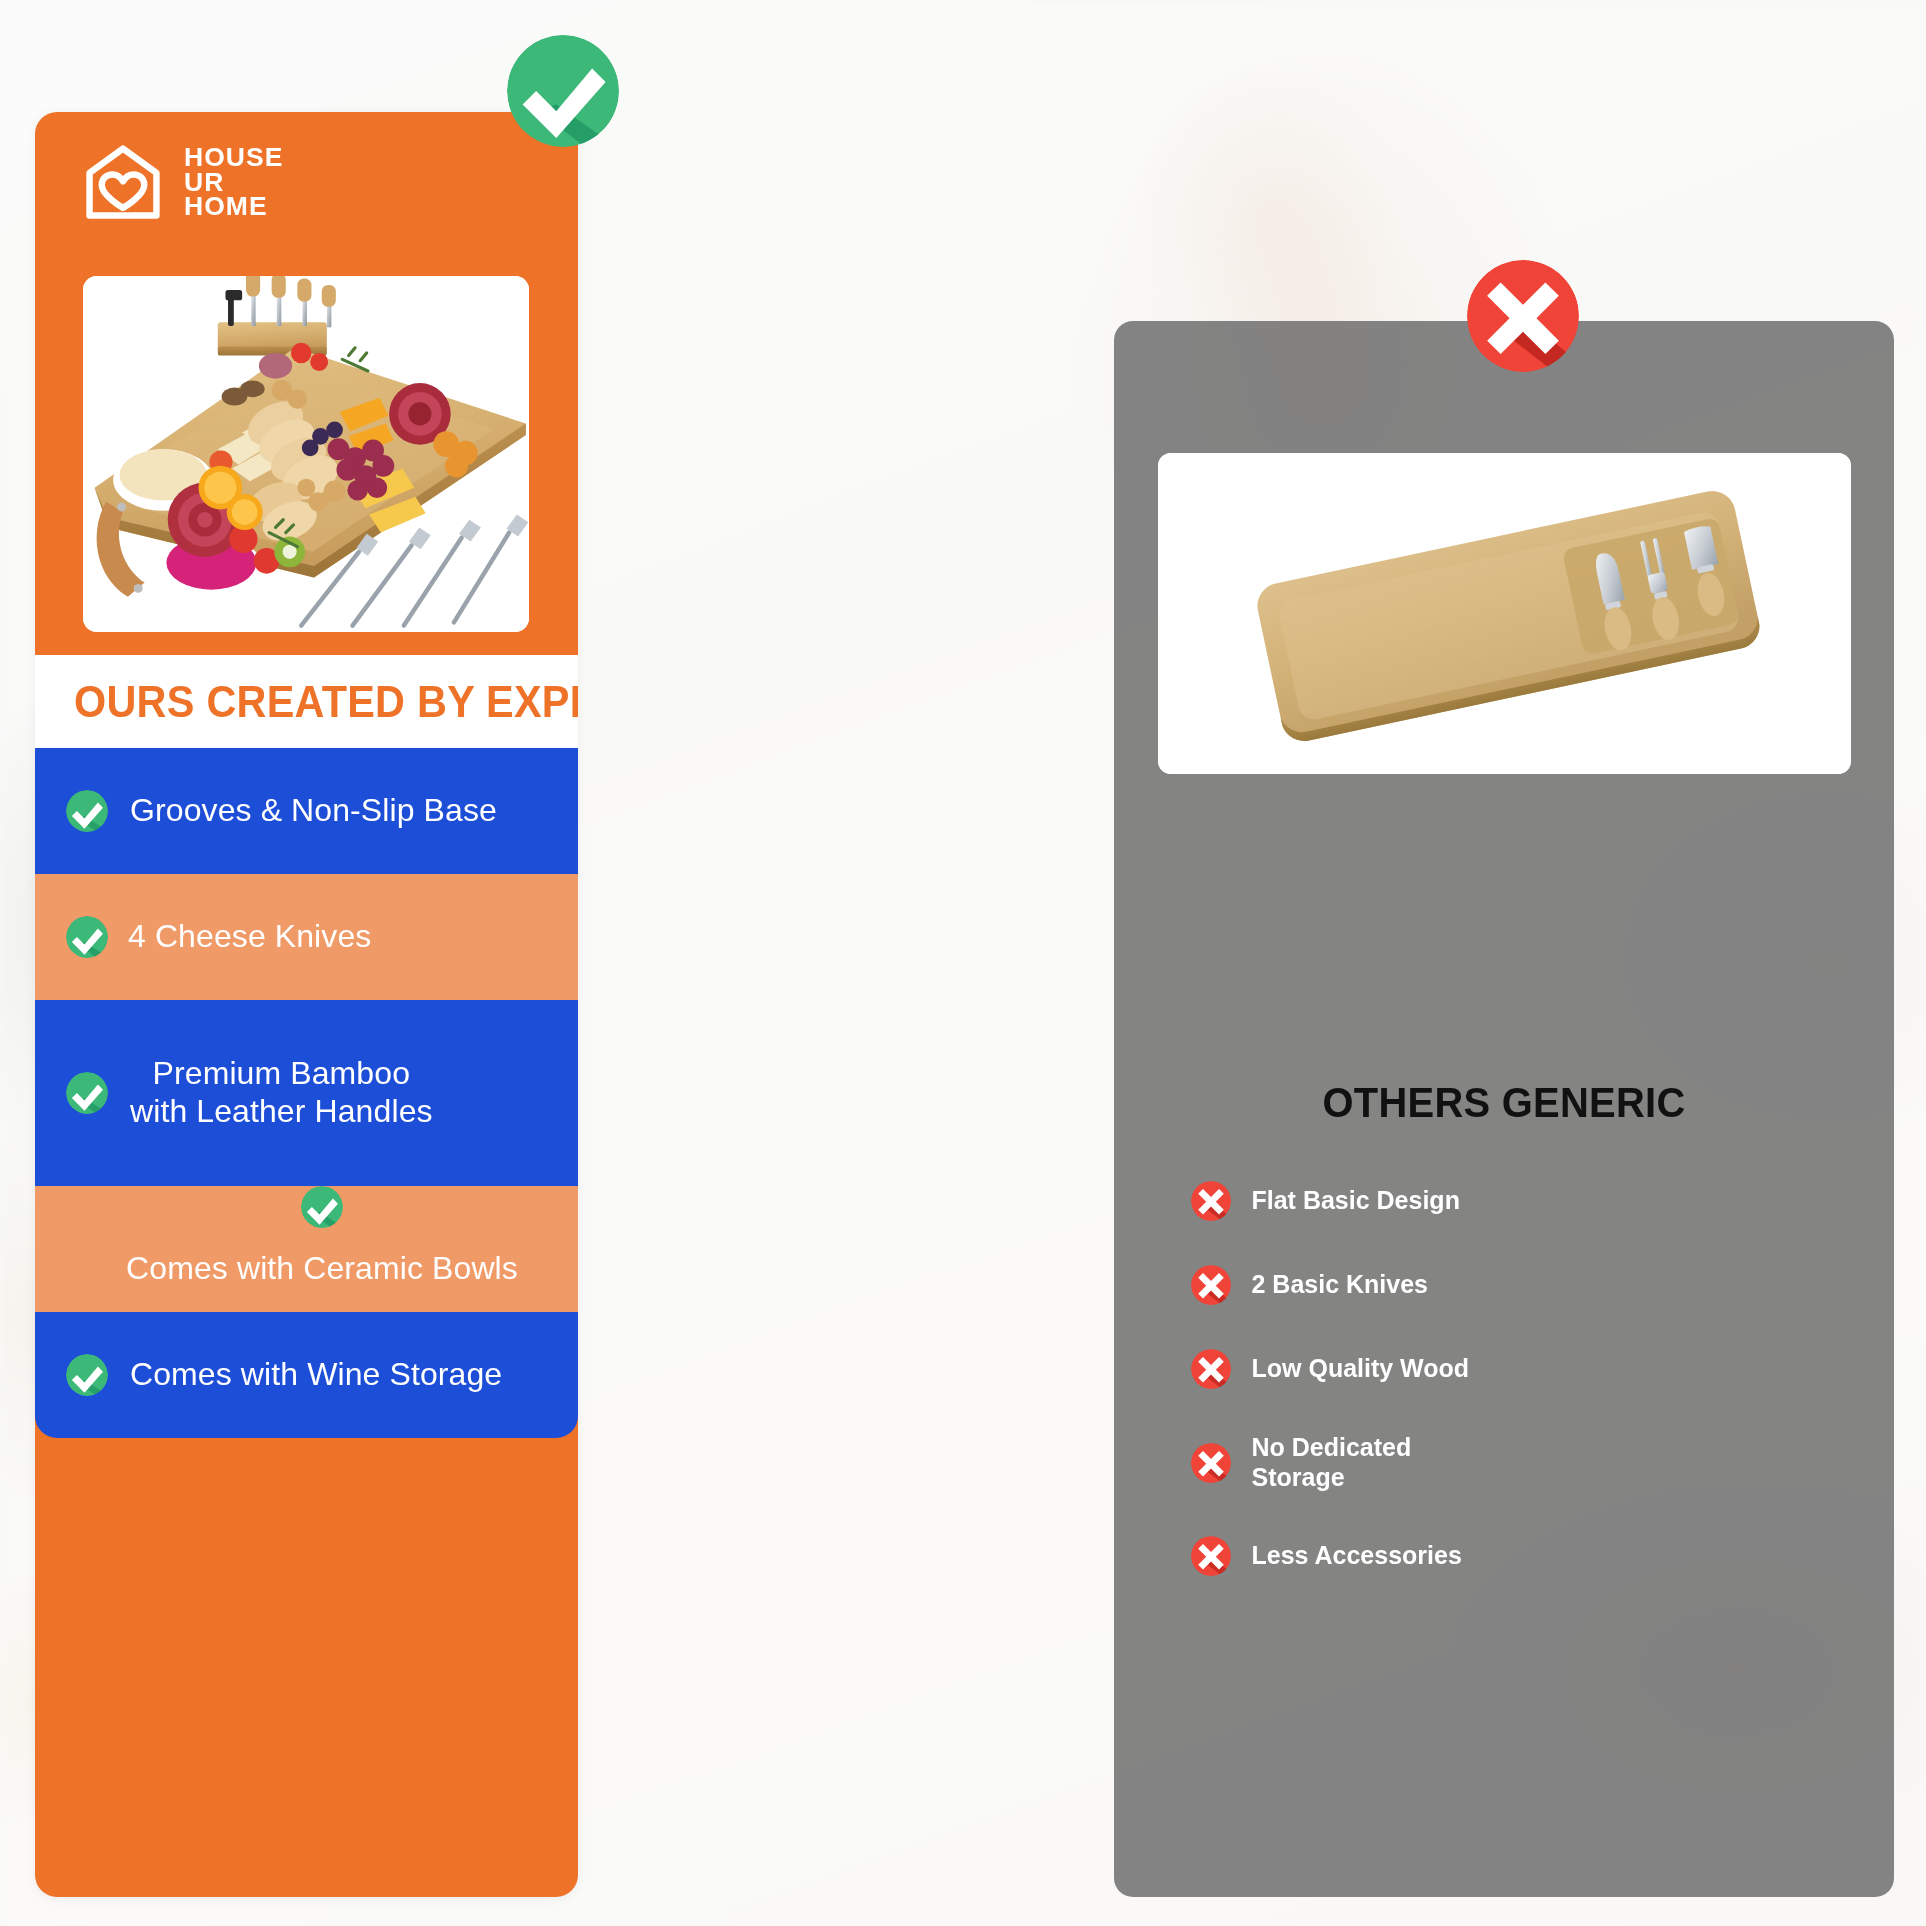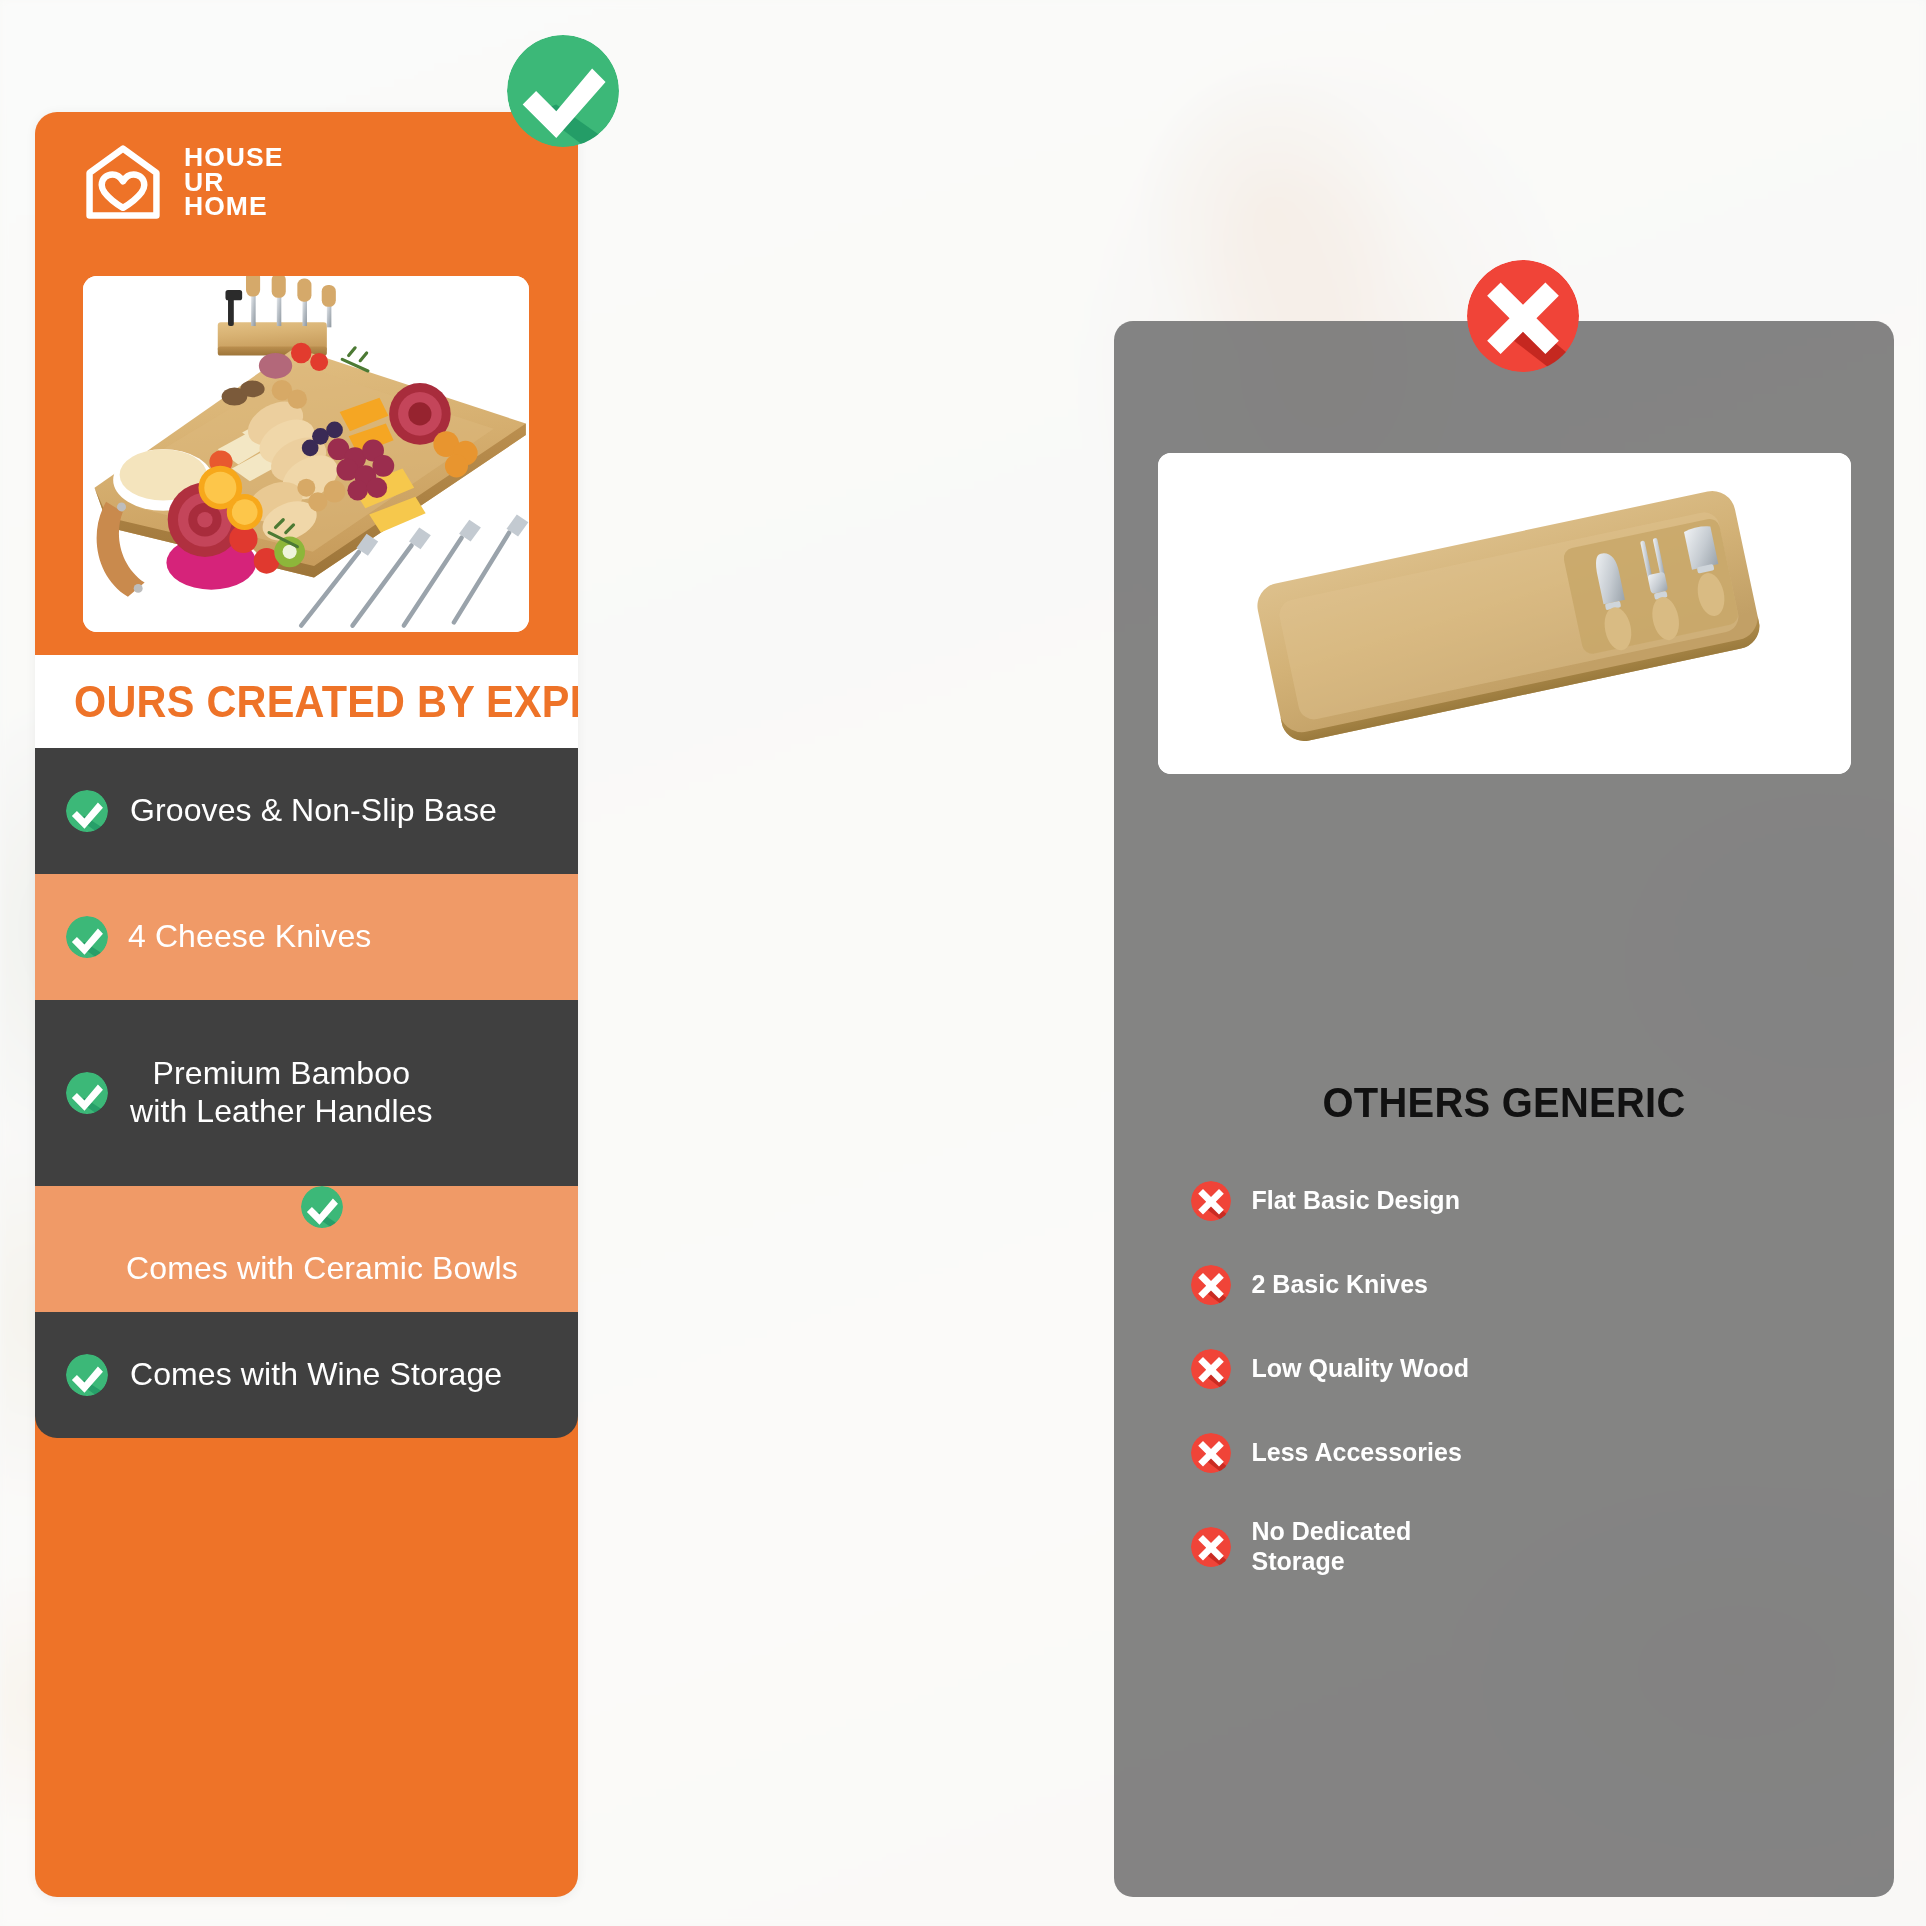--- a/index.html
+++ b/index.html
@@ -57,21 +57,21 @@
     background:#fff; display:flex; align-items:center; padding-left:39px;
   }
   #ours-heading{
     color:#ee7328; font-weight:700; font-size:44px; letter-spacing:0.3px;
     transform:scaleX(.94); transform-origin:left center; white-space:nowrap;
   }
 
   
   #ours-rows{ position:absolute; left:0; top:636px; width:100%; }
   .orow{ display:flex; align-items:center; padding-left:31px; gap:22px; }
-  .orow.dark{ background:#404040; }
+  .orow.dark{ background:#1d4ed8; }
   .orow.light{ background:#f09a67; }
   .orow .otext{
     color:#fff; font-size:32px; font-weight:400; line-height:1.18;
     letter-spacing:0.1px; white-space:pre-line;
   }
   #ours-rows .orow:last-child{ border-bottom-left-radius:22px; border-bottom-right-radius:22px; }
 
   
   #others-card{
     position:absolute; left:1114px; top:321px; width:780px; height:1576px;
@@ -440,32 +440,32 @@
         <span class="xtext">Low Quality Wood</span>
       </div>
       <div class="xrow">
         <span class="badge xrowbadge">
           <svg viewBox="0 0 100 100">
   <circle cx="50" cy="50" r="50" fill="#f04438"></circle>
   <path d="M50 50 L100 92 L78 100 L34 66 Z" fill="#a3120c" opacity=".5"></path>
   <path d="M30 20 L50 40 L70 20 L82 32 L62 52 L82 72 L70 84 L50 64 L30 84 L18 72 L38 52 L18 32 Z" fill="#ffffff"></path>
 </svg>
         </span>
-        <span class="xtext">Less Accessories</span>
+        <span class="xtext">No Dedicated
+Storage</span>
       </div>
       <div class="xrow">
         <span class="badge xrowbadge">
           <svg viewBox="0 0 100 100">
   <circle cx="50" cy="50" r="50" fill="#f04438"></circle>
   <path d="M50 50 L100 92 L78 100 L34 66 Z" fill="#a3120c" opacity=".5"></path>
   <path d="M30 20 L50 40 L70 20 L82 32 L62 52 L82 72 L70 84 L50 64 L30 84 L18 72 L38 52 L18 32 Z" fill="#ffffff"></path>
 </svg>
         </span>
-        <span class="xtext">No Dedicated
-Storage</span>
+        <span class="xtext">Less Accessories</span>
       </div>
     </div>
 </div>
 
 <div id="top-check" class="badge">
   <svg viewBox="0 0 100 100">
     <circle cx="50" cy="50" r="50" fill="#3cb878"></circle>
     <path d="M44 62 L92 96 L70 100 L28 68 Z" fill="#11865a" opacity=".55"></path>
     <path d="M26 50 L44 68 L76 30 L88 42 L44 92 L14 62 Z" fill="#ffffff"></path>
   </svg>

